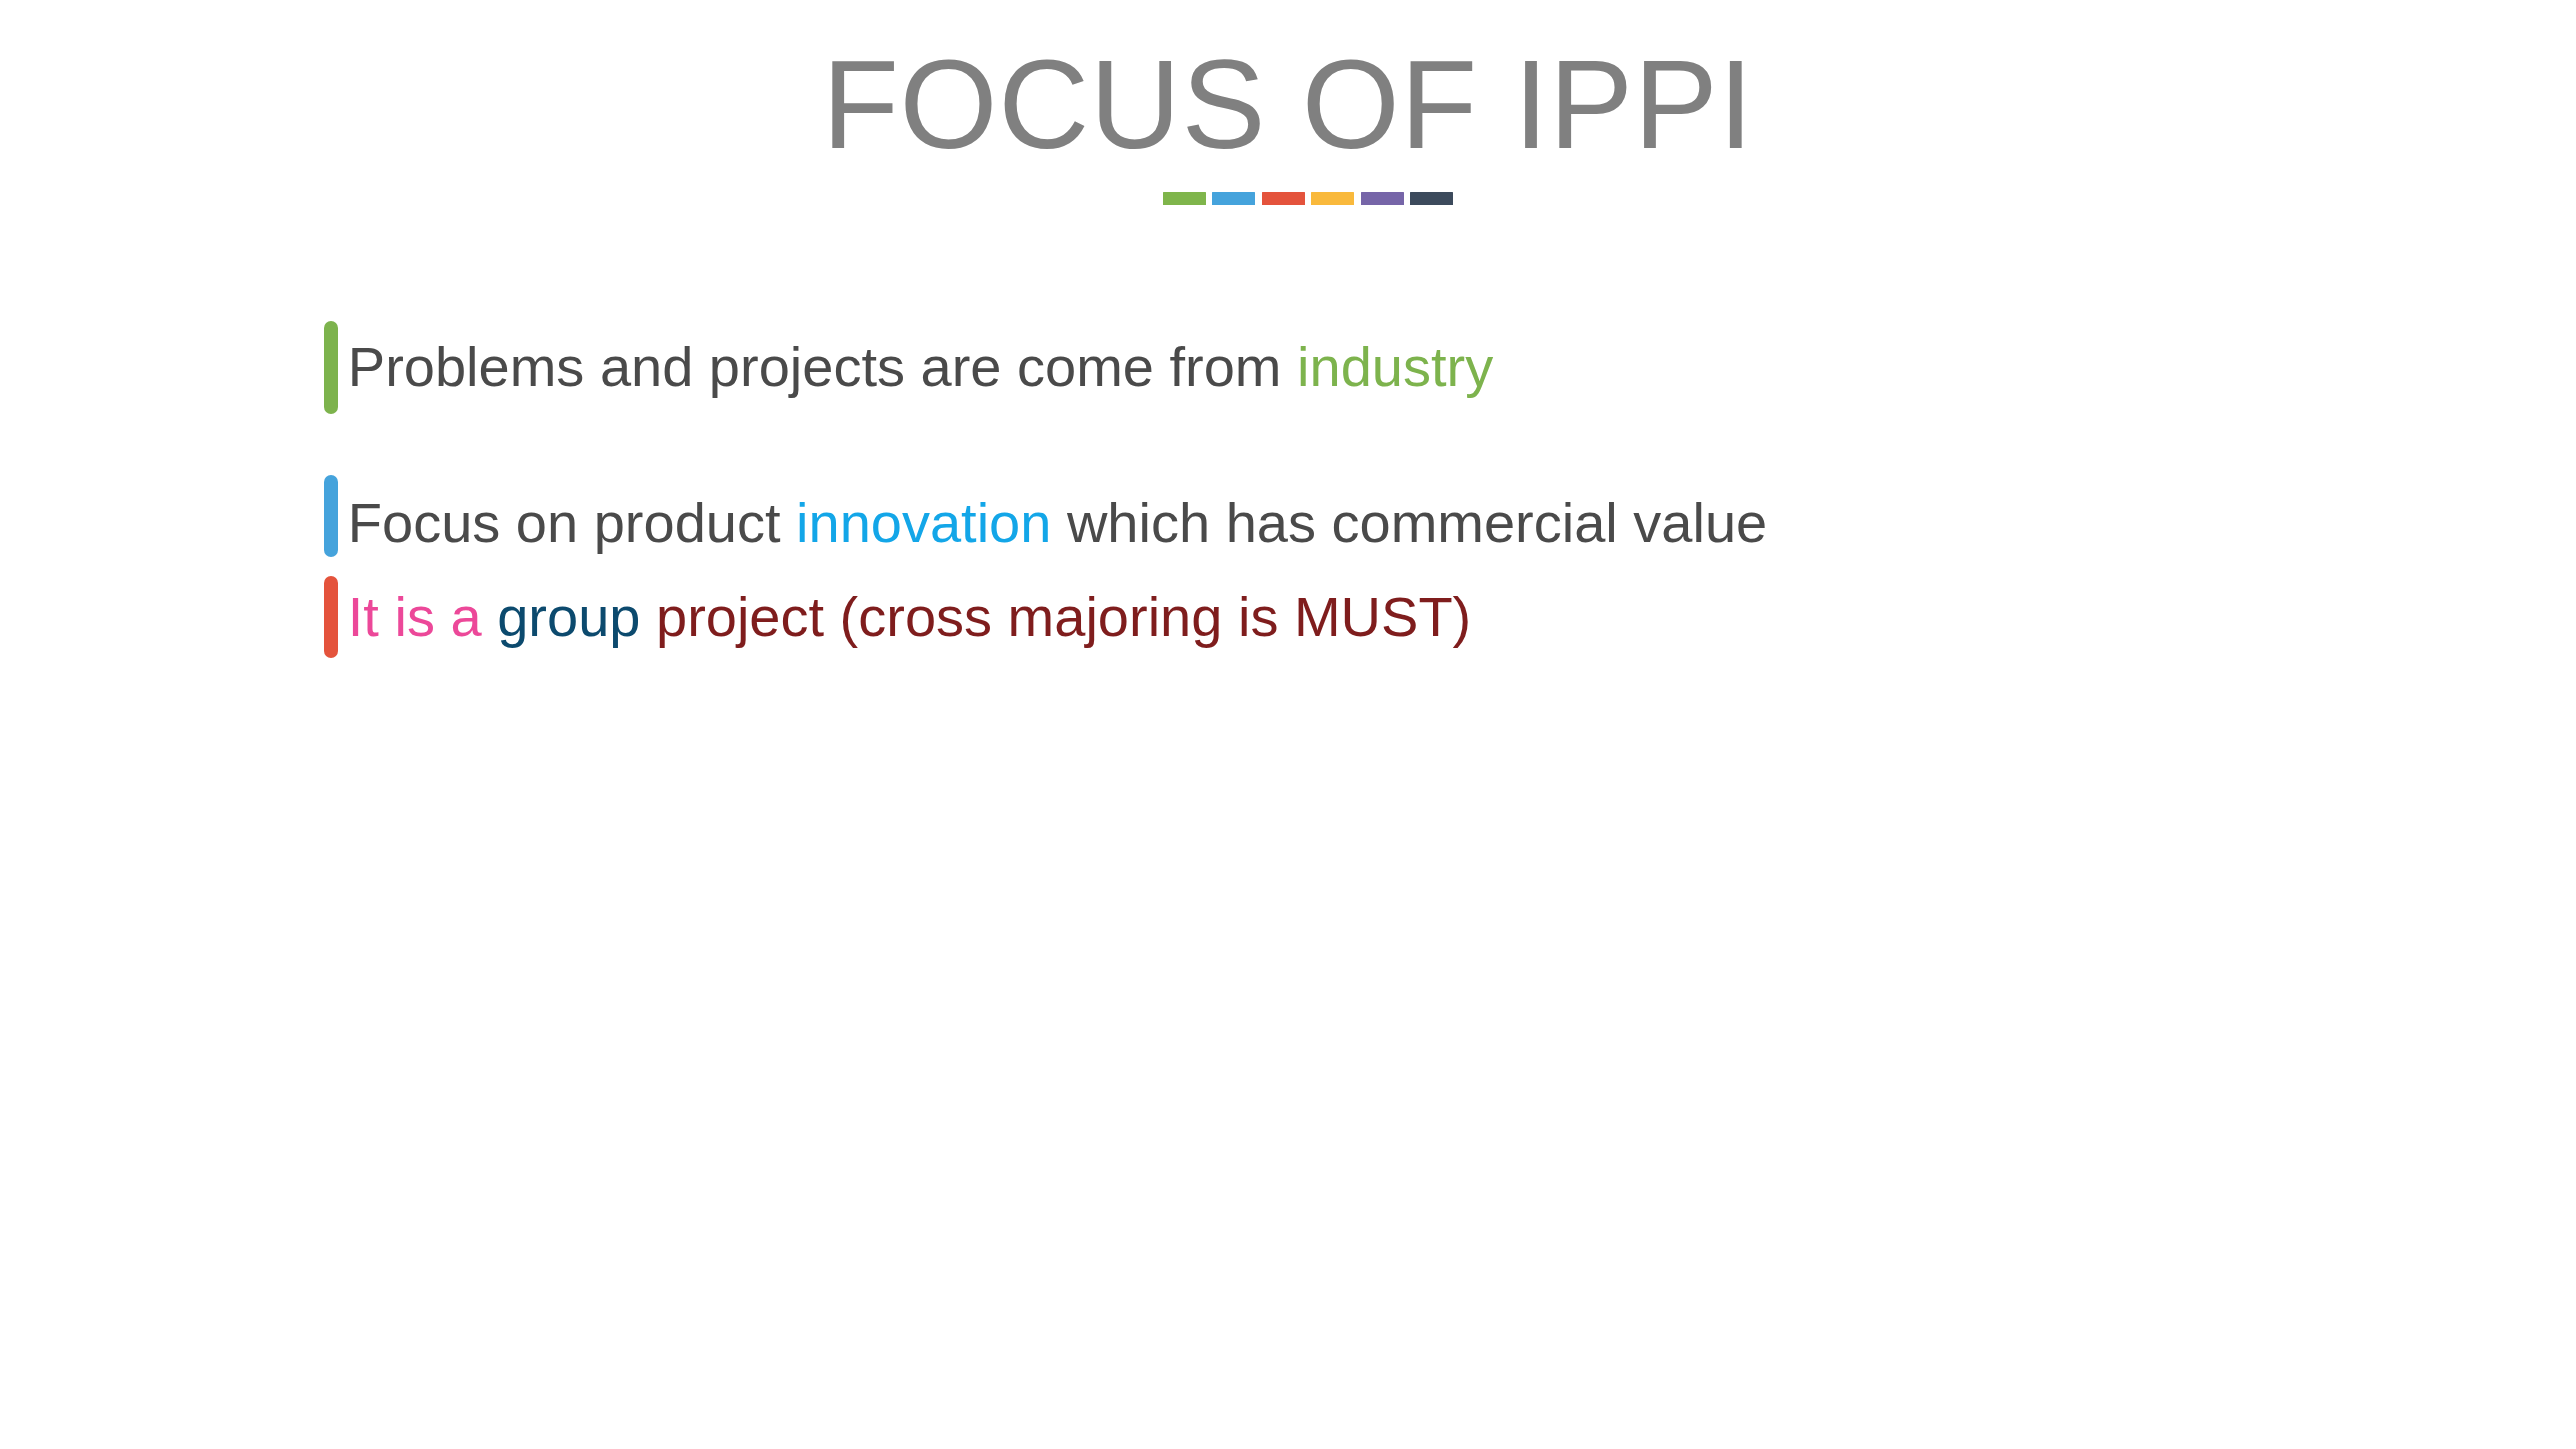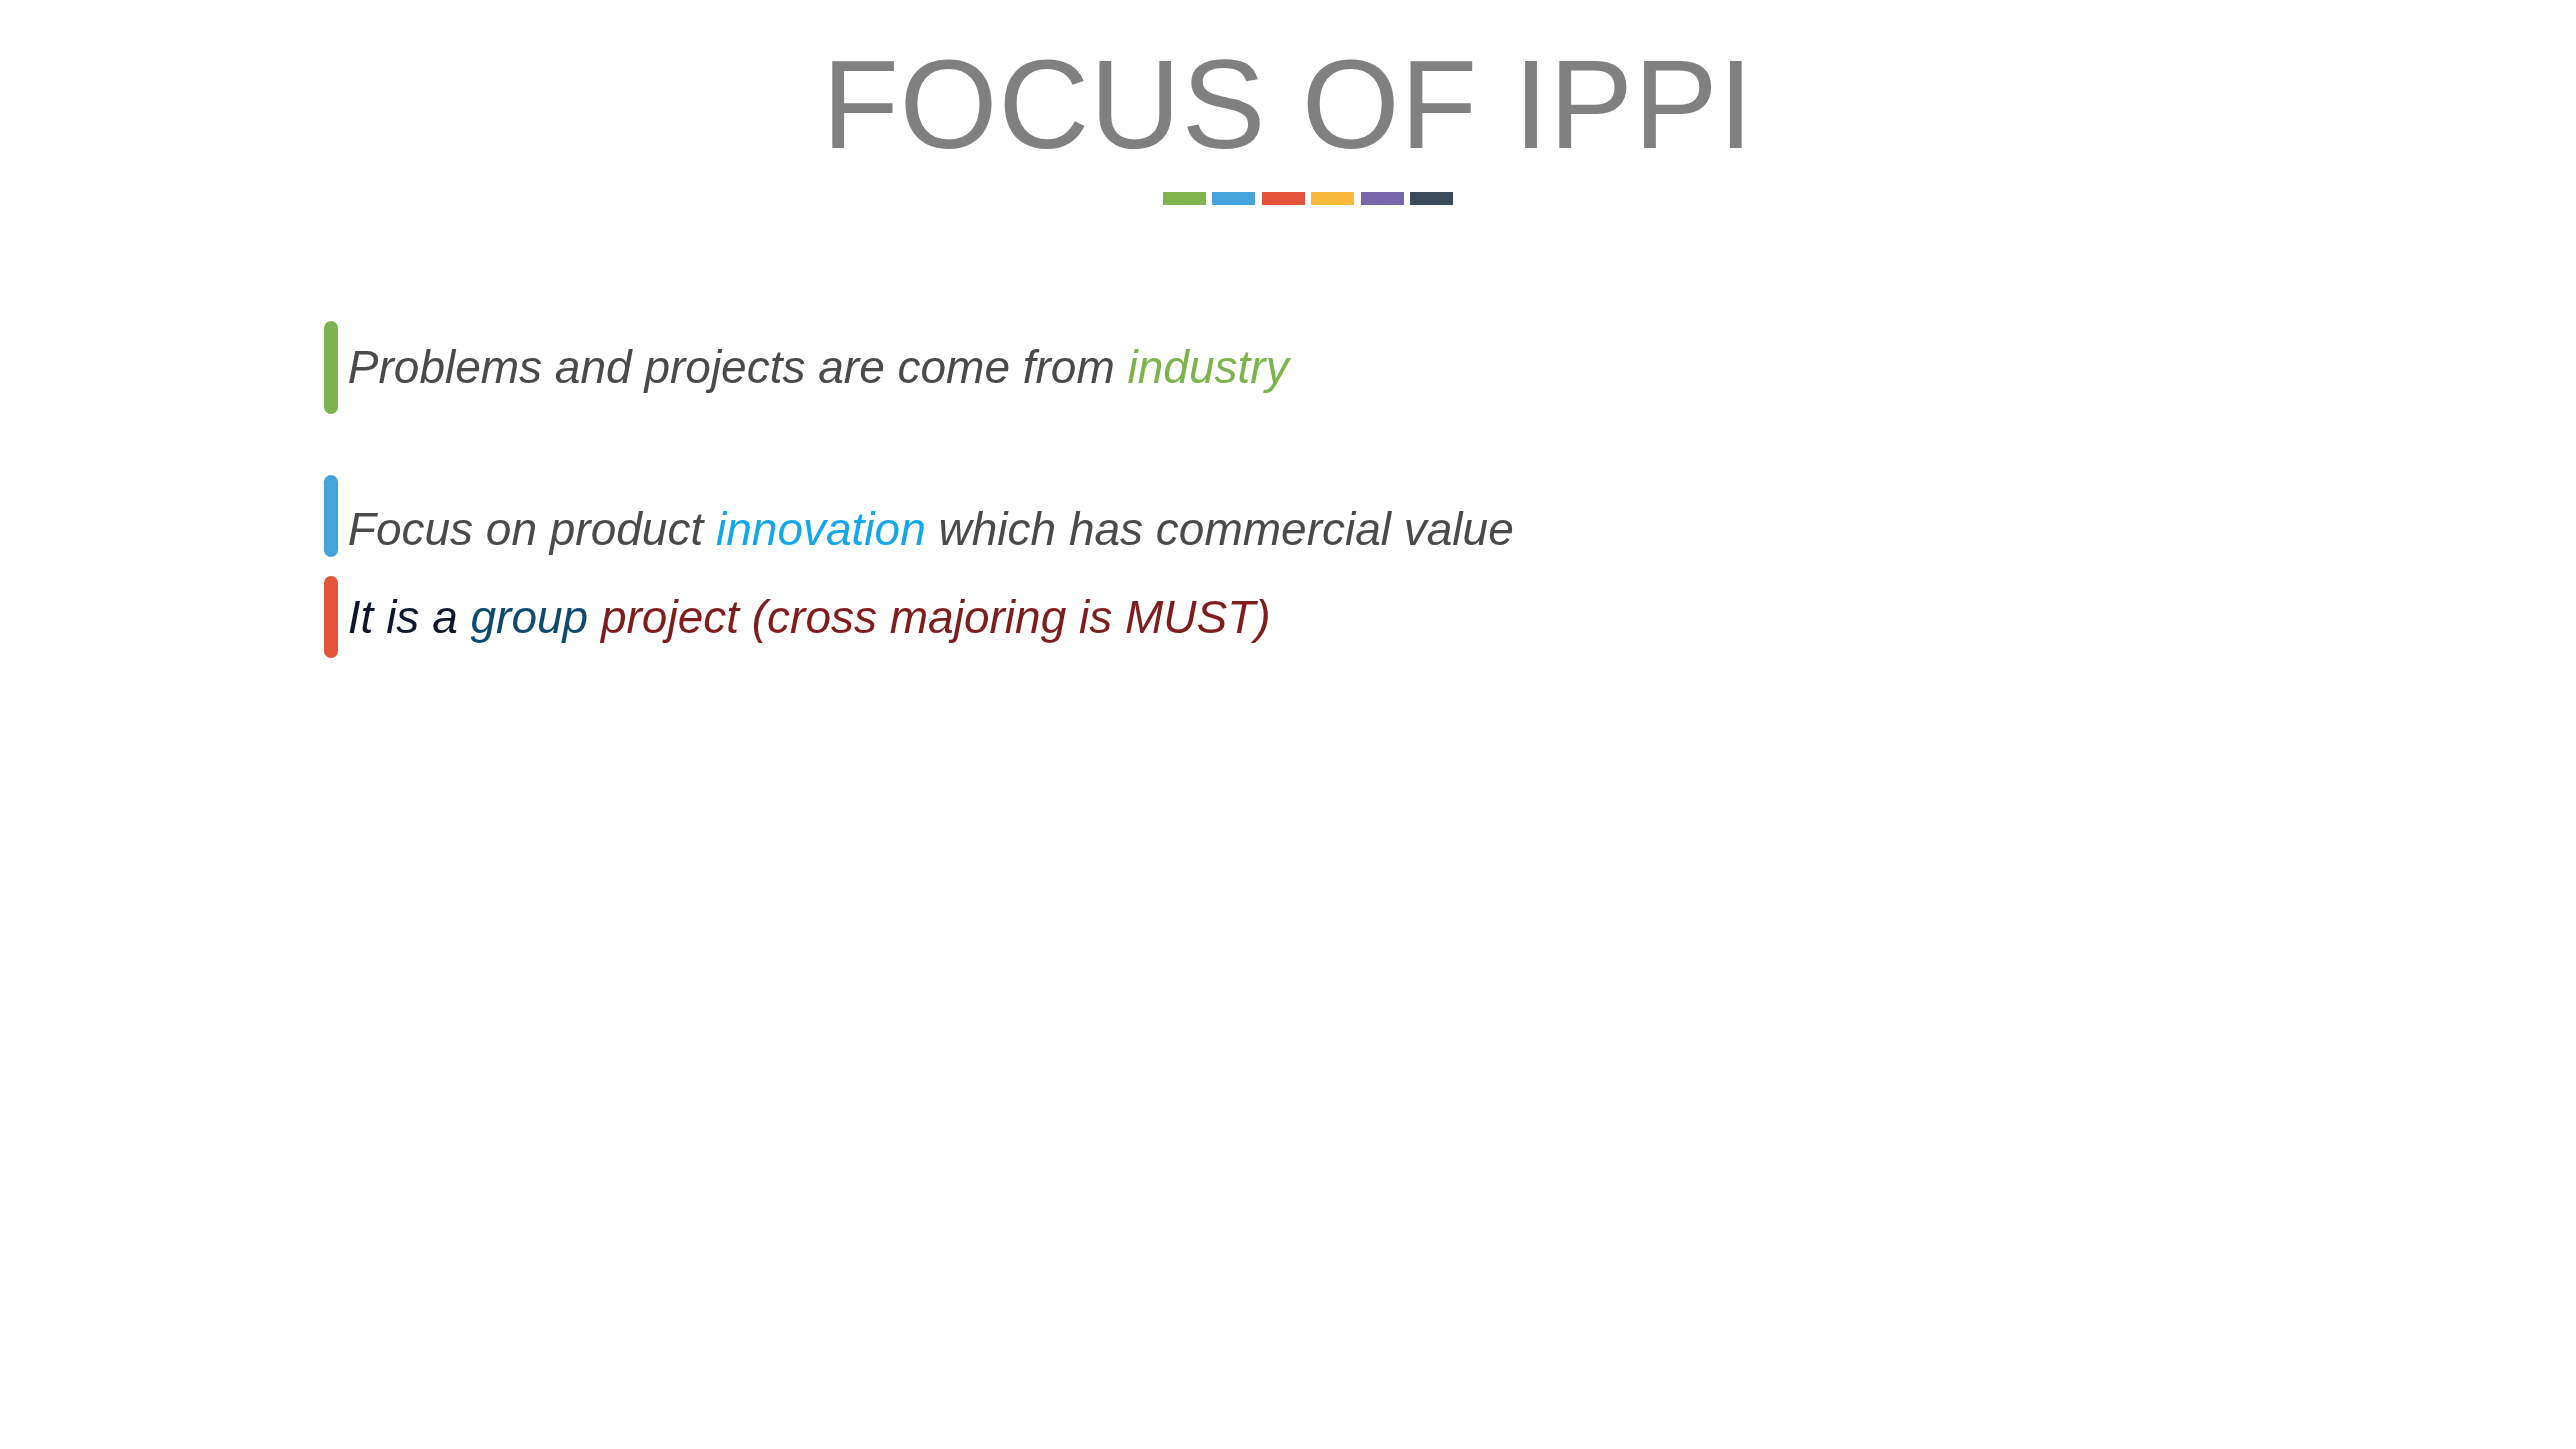--- a/index.html
+++ b/index.html
@@ -82,26 +82,25 @@
     height: 93px;
     border-radius: 7px;
   }
 
   .bullet-row.row-1 .bullet-bar { height: 82px; }
   .bullet-row.row-2 .bullet-bar { height: 82px; }
 
   .bullet-text {
     margin-left: 10.3px;
     font-family: "Liberation Sans", sans-serif;
-    font-size: 46px;
+    font-size: 56px;
     line-height: 1.22;
     font-weight: 400;
     color: #4a4a4a;
     white-space: nowrap;
-    font-style: italic;
   }
 
   .hl { font-weight: 400; }
 </style>
 </head>
 <body style="background: rgb(255, 255, 255);">
 
 <div class="slide" style="background: rgb(255, 255, 255);">
 
   <div class="title-block">
@@ -123,19 +122,19 @@
       <span class="bullet-text"><span class="hl" style="color: rgb(74, 74, 74);">Problems and projects are come from </span><span class="hl" style="color: rgb(125, 179, 77);">industry</span></span>
     </div>
 
     <div class="bullet-row row-1">
       <span class="bullet-bar" style="background: rgb(69, 163, 220);"></span>
       <span class="bullet-text"><span class="hl" style="color: rgb(74, 74, 74);">Focus on product </span><span class="hl" style="color: rgb(19, 166, 232);">innovation</span><span class="hl" style="color: rgb(74, 74, 74);"> which has commercial value</span></span>
     </div>
 
     <div class="bullet-row row-2">
       <span class="bullet-bar" style="background: rgb(228, 83, 60);"></span>
-      <span class="bullet-text"><span class="hl" style="color: #0f172a;">It is a </span><span class="hl" style="color: #0c4a6e;">group</span><span class="hl" style="color: #7f1d1d;"> project (cross majoring is MUST)</span></span>
+      <span class="bullet-text"><span class="hl" style="color: #ec4899;">It is a </span><span class="hl" style="color: #0c4a6e;">group</span><span class="hl" style="color: #7f1d1d;"> project (cross majoring is MUST)</span></span>
     </div>
 
   </div>
 
 </div>
 
 
 </body></html>

